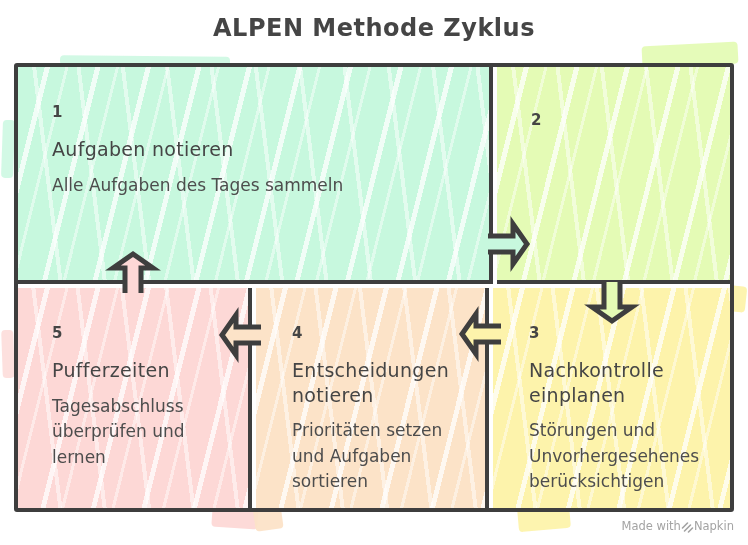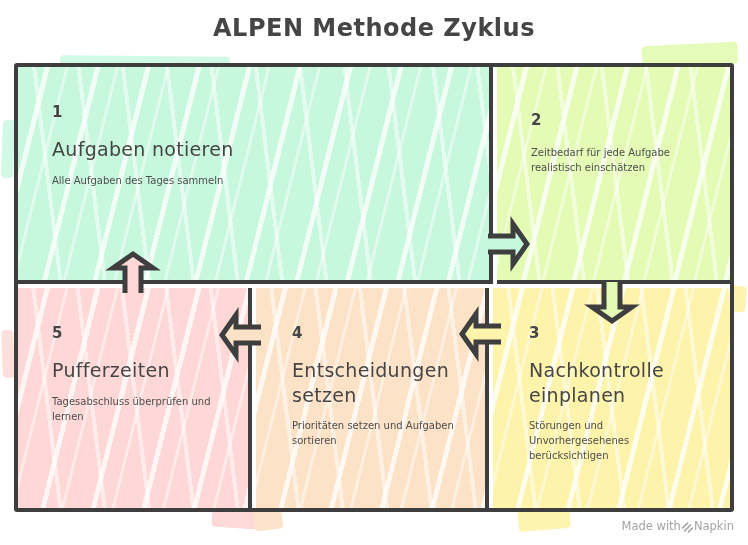--- a/index.html
+++ b/index.html
@@ -24,21 +24,21 @@
 
   .box1{left:0;top:0;width:475px;height:217px;border-right:4px solid #3e3e3e;border-bottom:4px solid #3e3e3e;padding:36px 30px 0 34px;}
   .box2{left:479px;top:0;width:233px;height:217px;border-bottom:4px solid #3e3e3e;padding:44px 24px 0 34px;}
   .box5{left:0;top:221px;width:234px;height:220px;border-right:4px solid #3e3e3e;padding:36px 24px 0 34px;}
   .box4{left:238px;top:221px;width:233px;height:220px;border-right:4px solid #3e3e3e;padding:36px 22px 0 36px;}
   .box3{left:475px;top:221px;width:237px;height:220px;padding:36px 24px 0 36px;}
 
   .num{font-size:15px;font-weight:bold;color:#454545;margin:0 0 16px 0;}
   .btitle{font-size:19px;font-weight:normal;color:#454545;line-height:1.3;margin:0 0 11px 0;letter-spacing:.3px;}
   .box2 .btitle{max-width:112px;}
-  .bdesc{font-size:10px;color:#4d4d4d;line-height:1.5;margin:0;}
+  .bdesc{font-size:17px;color:#4d4d4d;line-height:1.5;margin:0;}
 
   .arrow{position:absolute;z-index:3;overflow:visible;}
   .arrow path{stroke-width:5;stroke-linejoin:miter;stroke-linecap:butt;}
   .a51{left:93px;top:185px;}
   .a12{left:469px;top:157px;transform:rotate(90deg);}
   .a23{left:572px;top:216px;transform:rotate(180deg);}
   .a34{left:440px;top:247px;transform:rotate(-90deg);}
   .a45{left:200px;top:248px;transform:rotate(-90deg);}
 
   .watermark{position:absolute;right:14px;bottom:12px;display:flex;align-items:center;
@@ -67,36 +67,35 @@
       <div class="inner">
         <p class="num">1</p>
         <p class="btitle">Aufgaben notieren</p>
         <p class="bdesc">Alle Aufgaben des Tages sammeln</p>
       </div>
     </div>
 
     <div class="box box2" style="background-color: rgb(228, 251, 181);">
       <div class="inner">
         <p class="num">2</p>
-        <p class="bdesc">Zeitbedarf für jede Aufgabe realistisch einschätzen</p>
       </div>
     </div>
 
     <div class="box box5" style="background-color: rgb(253, 216, 214);">
       <div class="inner">
         <p class="num">5</p>
         <p class="btitle">Pufferzeiten</p>
         <p class="bdesc">Tagesabschluss überprüfen und lernen</p>
       </div>
     </div>
 
     <div class="box box4" style="background-color: rgb(252, 227, 200);">
       <div class="inner">
         <p class="num">4</p>
-        <p class="btitle">Entscheidungen setzen</p>
+        <p class="btitle">Entscheidungen notieren</p>
         <p class="bdesc">Prioritäten setzen und Aufgaben sortieren</p>
       </div>
     </div>
 
     <div class="box box3" style="background-color: rgb(253, 243, 171);">
       <div class="inner">
         <p class="num">3</p>
         <p class="btitle">Nachkontrolle einplanen</p>
         <p class="bdesc">Störungen und Unvorhergesehenes berücksichtigen</p>
       </div>

